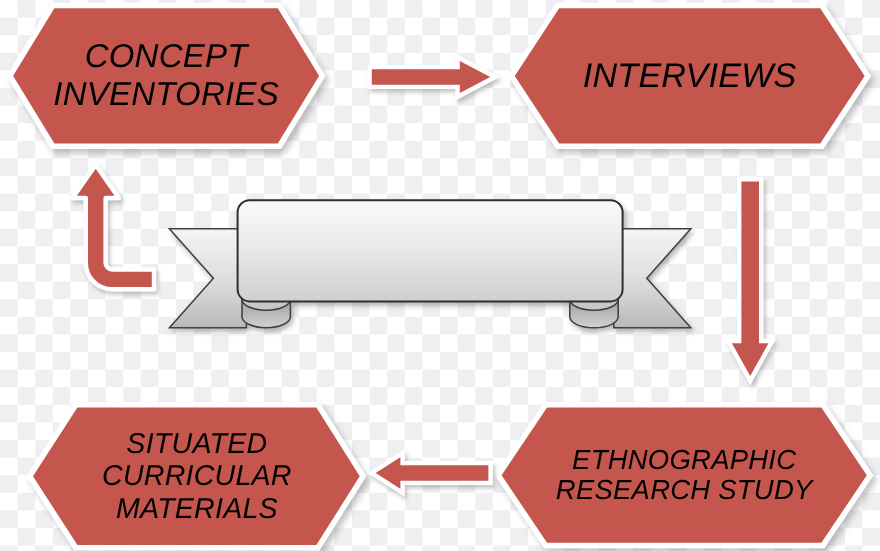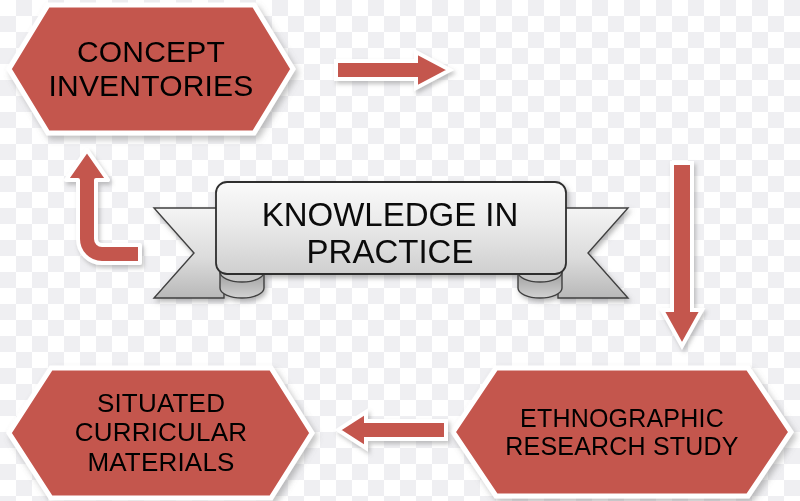--- a/index.html
+++ b/index.html
@@ -38,20 +38,21 @@
     display: flex;
     flex-direction: column;
     align-items: center;
     justify-content: center;
     text-align: center;
     color: #000000;
     letter-spacing: 0.2px;
     line-height: 1.14;
     pointer-events: none;
     white-space: pre-line;
+    font-style: italic;
   }
 
   .arrow { position: absolute; }
   .arrow svg { display: block; overflow: visible; }
 
   .ribbon { position: absolute; }
   .ribbon svg { display: block; overflow: visible; }
   .ribbon .ribbonlabel {
     position: absolute;
     left: 62px;
@@ -80,35 +81,46 @@
         <filter id="sh1" x="-25%" y="-25%" width="160%" height="170%">
           <feDropShadow dx="3" dy="4" stdDeviation="3" flood-color="#6b6b6b" flood-opacity="0.42"></feDropShadow>
         </filter>
       </defs>
       <polygon points="42,3 248,3 287,67 248,131 42,131 3,67" fill="#c4564e" stroke="#ffffff" stroke-width="5" filter="url(#sh1)"></polygon>
     </svg>
     <div class="hexlabel" style="font-size:30px;">CONCEPT
 INVENTORIES</div>
   </div>
 
+  <div class="node" style="left:462px; top:2px; width:330px; height:134px;">
+    <svg width="330" height="134" viewBox="0 0 330 134" aria-hidden="true">
+      <defs>
+        <filter id="sh2" x="-25%" y="-25%" width="160%" height="170%">
+          <feDropShadow dx="3" dy="4" stdDeviation="3" flood-color="#6b6b6b" flood-opacity="0.42"></feDropShadow>
+        </filter>
+      </defs>
+      <polygon points="45,3 285,3 327,67 285,131 45,131 3,67" fill="#c4564e" stroke="#ffffff" stroke-width="5" filter="url(#sh2)"></polygon>
+    </svg>
+    <div class="hexlabel" style="font-size:31px;">INTERVIEWS</div>
+  </div>
 
   <div class="node" style="left:450px; top:365px; width:344px; height:134px;">
     <svg width="344" height="134" viewBox="0 0 344 134" aria-hidden="true">
       <defs>
         <filter id="sh3" x="-25%" y="-25%" width="160%" height="170%">
           <feDropShadow dx="3" dy="4" stdDeviation="3" flood-color="#6b6b6b" flood-opacity="0.42"></feDropShadow>
         </filter>
       </defs>
       <polygon points="46,3 298,3 341,67 298,131 46,131 3,67" fill="#c4564e" stroke="#ffffff" stroke-width="5" filter="url(#sh3)"></polygon>
     </svg>
     <div class="hexlabel" style="font-size:25px;text-align:center;">ETHNOGRAPHIC
 RESEARCH STUDY</div>
   </div>
 
-  <div class="node" style="left:6px; top:365px; width:310px; height:136px;">
+  <div class="node" style="left:24px; top:365px; width:310px; height:136px;">
     <svg width="310" height="136" viewBox="0 0 310 136" aria-hidden="true">
       <defs>
         <filter id="sh4" x="-25%" y="-25%" width="160%" height="170%">
           <feDropShadow dx="3" dy="4" stdDeviation="3" flood-color="#6b6b6b" flood-opacity="0.42"></feDropShadow>
         </filter>
       </defs>
       <polygon points="45,3 265,3 306,68 265,133 45,133 3,68" fill="#c4564e" stroke="#ffffff" stroke-width="5" filter="url(#sh4)"></polygon>
     </svg>
     <div class="hexlabel" style="font-size:26px;">SITUATED
 CURRICULAR
@@ -201,17 +213,15 @@
 
         <path d="M 68,96 L 68,112 A 22,10 0 0 0 112,112 L 112,96 Z" fill="url(#gFold)" stroke="#3f3f3f" stroke-width="1.4"></path>
         <ellipse cx="90" cy="96" rx="22" ry="10" fill="#c8c8c8" stroke="#3f3f3f" stroke-width="1.4"></ellipse>
 
         <path d="M 366,96 L 366,112 A 22,10 0 0 0 410,112 L 410,96 Z" fill="url(#gFold)" stroke="#3f3f3f" stroke-width="1.4"></path>
         <ellipse cx="388" cy="96" rx="22" ry="10" fill="#c8c8c8" stroke="#3f3f3f" stroke-width="1.4"></ellipse>
 
         <rect x="64" y="6" width="350" height="92" rx="11" ry="11" fill="url(#gPanel)" stroke="#2e2e2e" stroke-width="1.8"></rect>
       </g>
     </svg>
-    <div class="ribbonlabel" style="font-size:33px;">KNOWLEDGE IN
-PRACTICE</div>
   </div>
 
 </div>
 
 </body></html>

